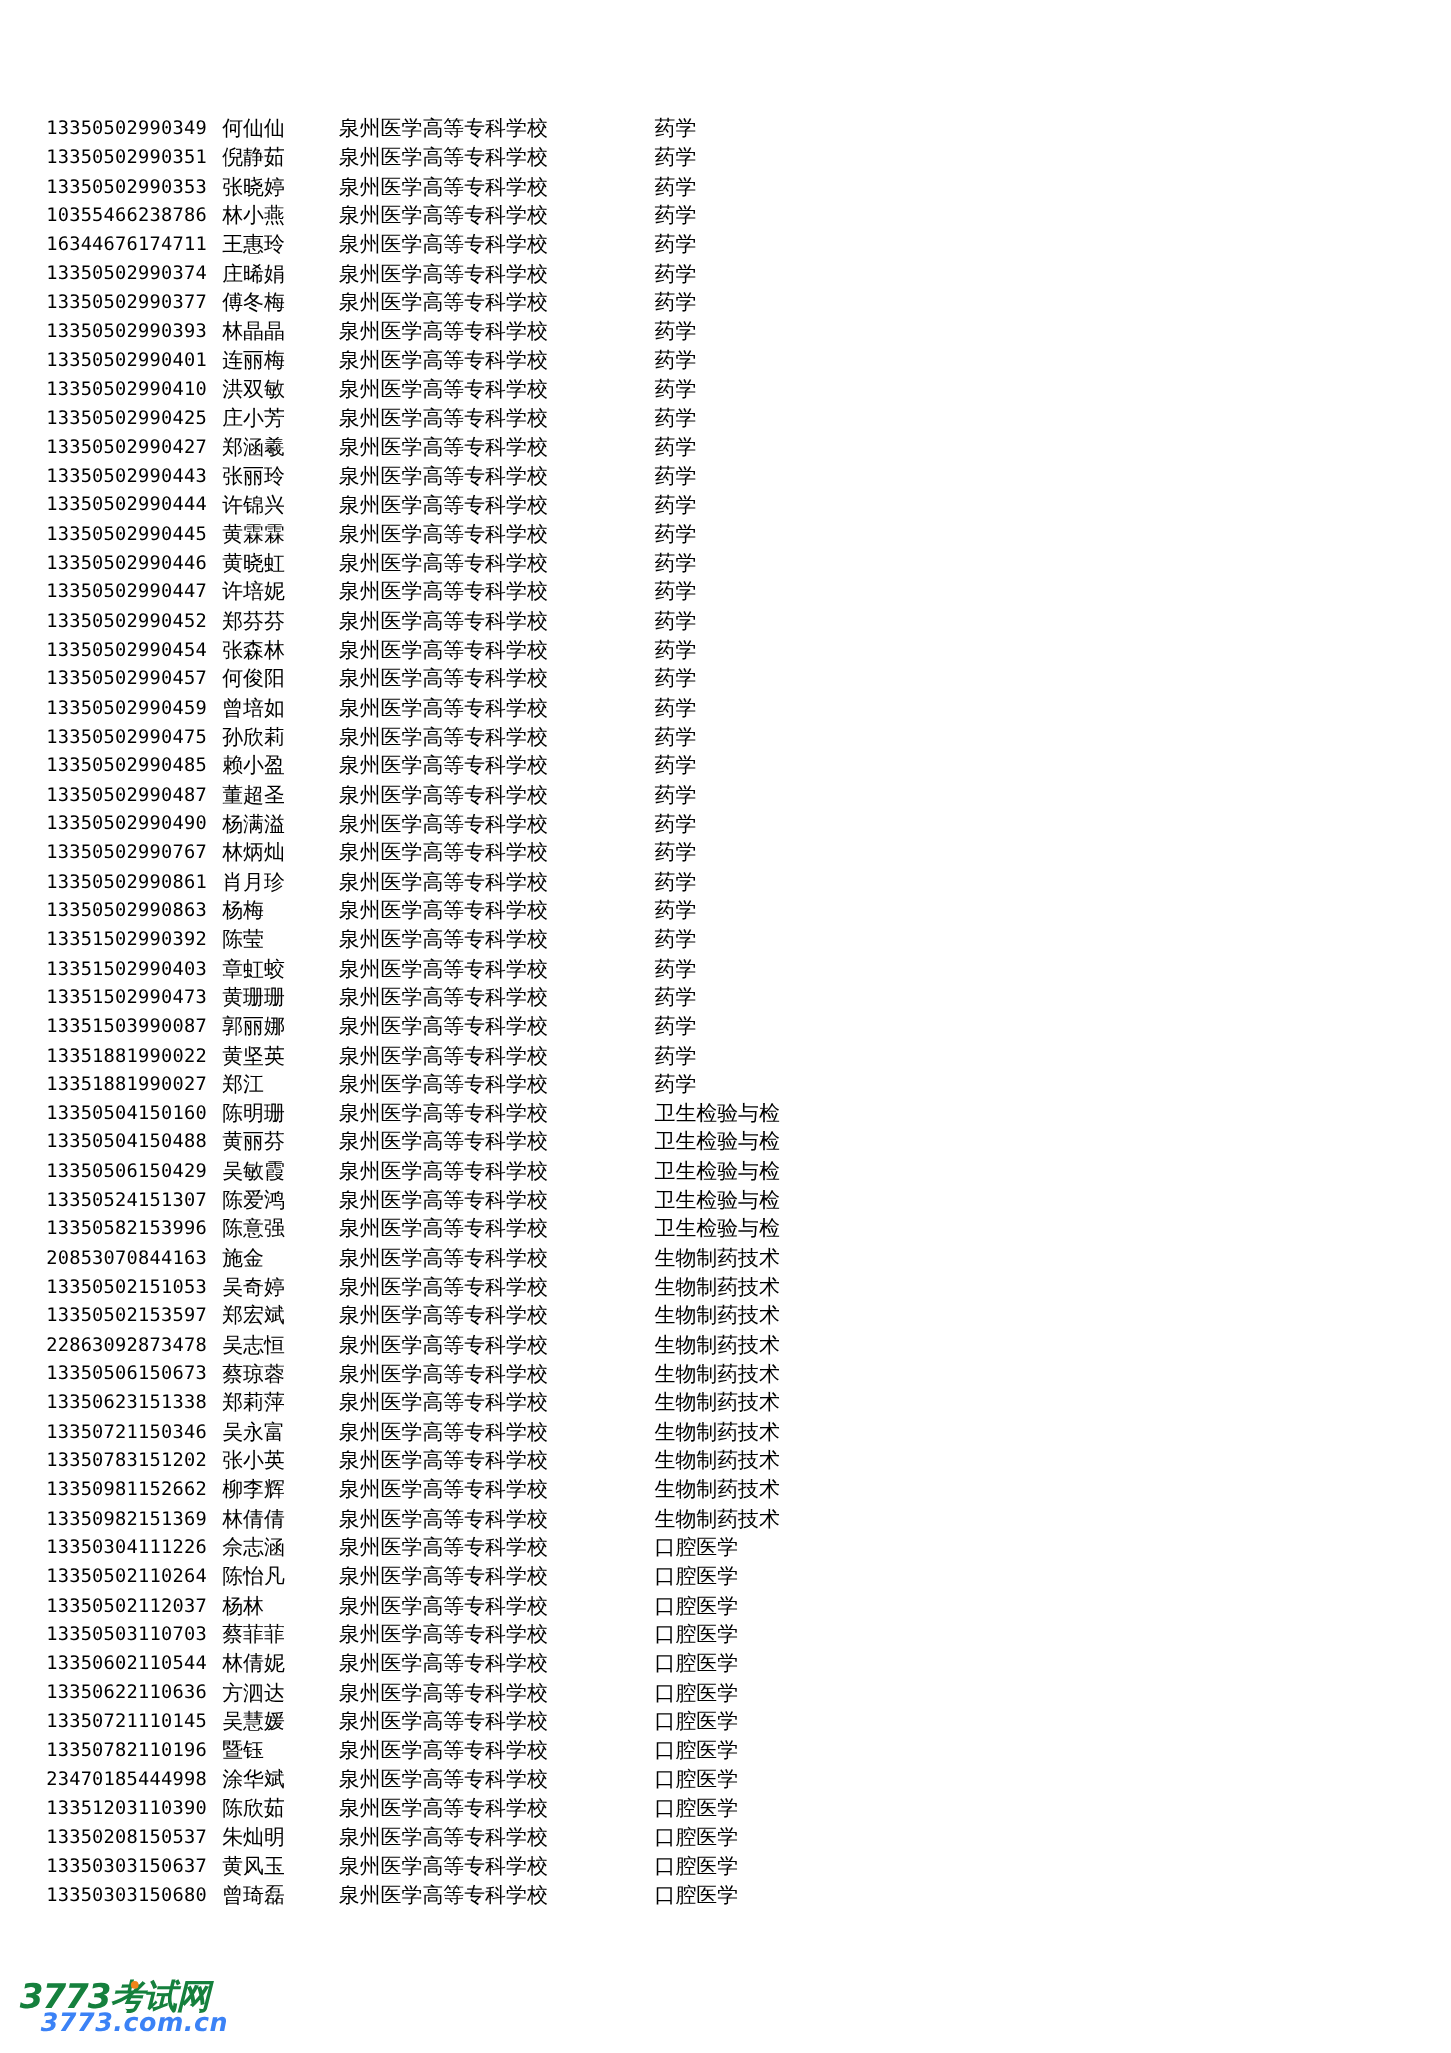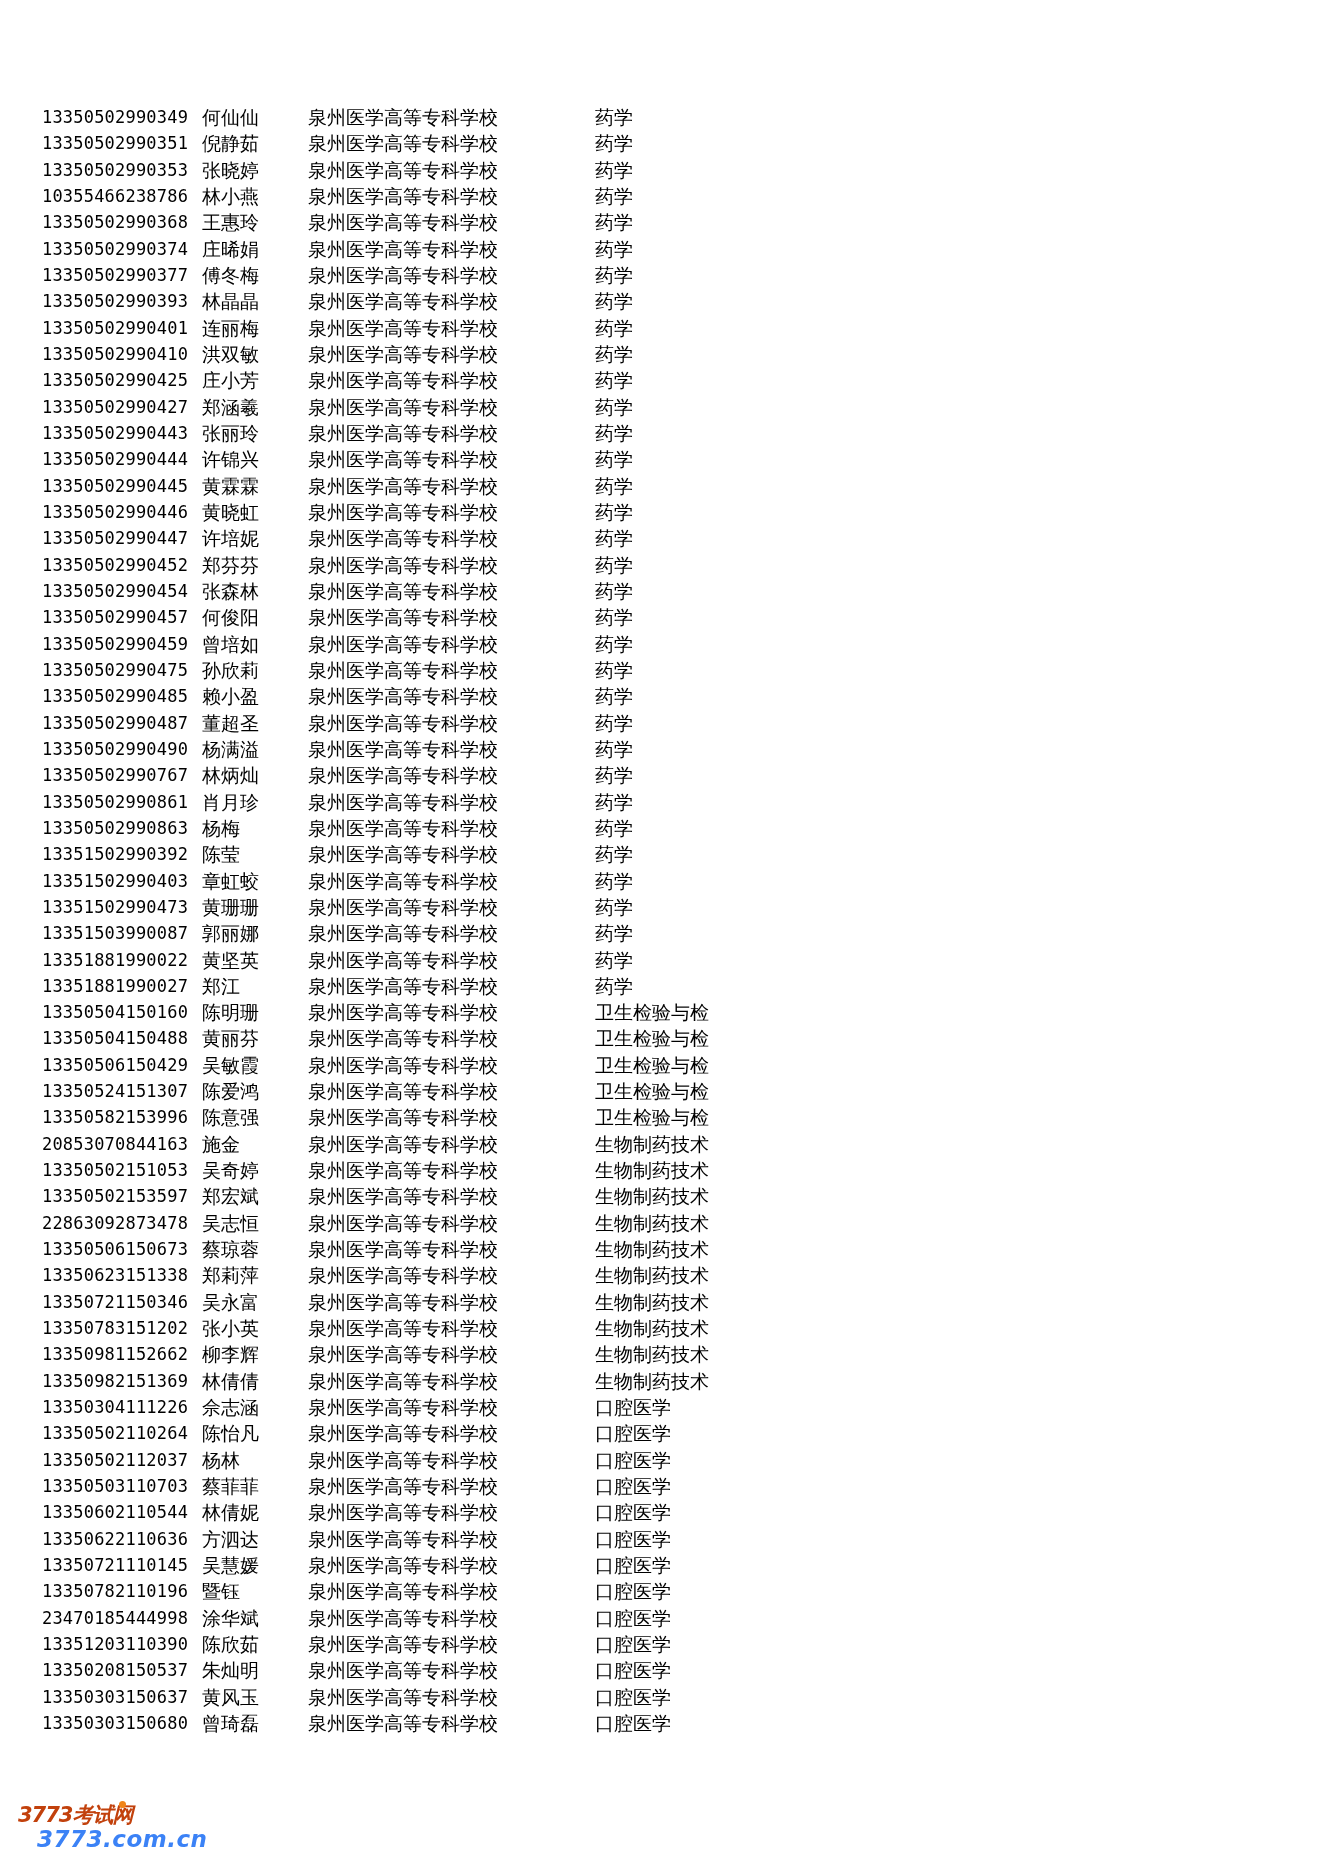--- a/index.html
+++ b/index.html
@@ -19,25 +19,25 @@
     font-family: "DejaVu Sans Mono", monospace;
     font-size: 17px;
     letter-spacing: 0.2px;
   }
   .cell-name   { left: 202px; font-size: 19px; }
   .cell-school { left: 308px; font-size: 19px; }
   .cell-major  { left: 595px; font-size: 19px; }
 
   .footer-logo { position: absolute; left: 18px; top: 1799px; width: 220px; }
   .logo-main {
-    font-size: 21px;
+    font-size: 31px;
     font-weight: bold;
     font-style: italic;
     letter-spacing: -1px;
-    color: #c2410c;
+    color: #15803d;
     line-height: 32px;
   }
   .logo-accent-dot {
     position: absolute;
     left: 101px; top: 2px;
     width: 7px; height: 7px;
     border-radius: 50%;
     background: #f08519;
   }
   .logo-url {
@@ -72,21 +72,21 @@
       <span class="cell cell-school">泉州医学高等专科学校</span>
       <span class="cell cell-major">药学</span>
     </div>
     <div class="row">
       <span class="cell cell-id">10355466238786</span>
       <span class="cell cell-name">林小燕</span>
       <span class="cell cell-school">泉州医学高等专科学校</span>
       <span class="cell cell-major">药学</span>
     </div>
     <div class="row">
-      <span class="cell cell-id">13350502990368</span>
+      <span class="cell cell-id">16344676174711</span>
       <span class="cell cell-name">王惠玲</span>
       <span class="cell cell-school">泉州医学高等专科学校</span>
       <span class="cell cell-major">药学</span>
     </div>
     <div class="row">
       <span class="cell cell-id">13350502990374</span>
       <span class="cell cell-name">庄晞娟</span>
       <span class="cell cell-school">泉州医学高等专科学校</span>
       <span class="cell cell-major">药学</span>
     </div>

